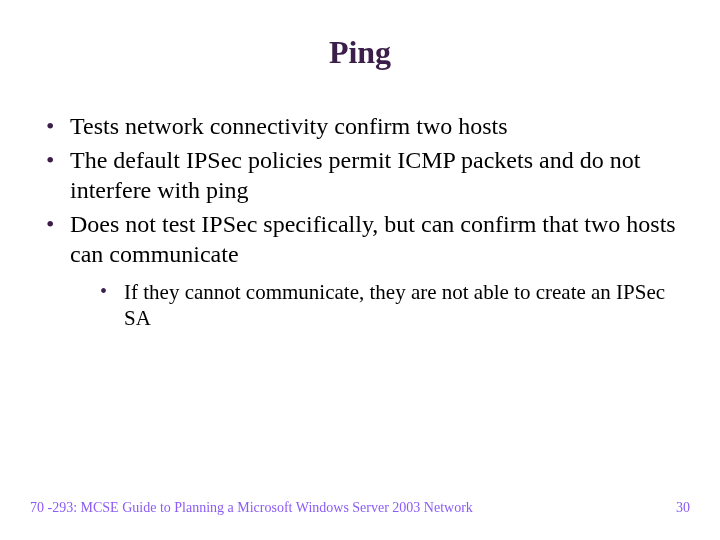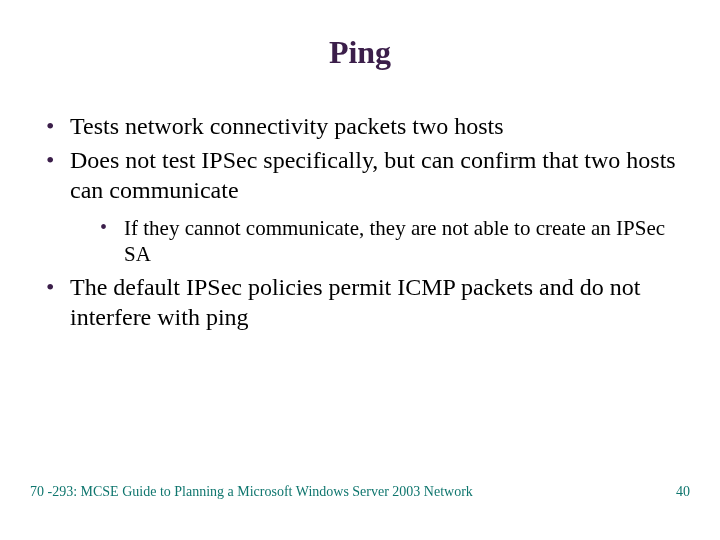--- a/index.html
+++ b/index.html
@@ -6,36 +6,36 @@
     html, body { width: 720px; height: 540px; background: #fff; font-family: "Times New Roman", Times, serif; color: #000; }
     .slide { position: relative; width: 720px; height: 540px; padding: 28px 40px 0 40px; }
     .title { text-align: center; font-size: 32px; font-weight: bold; color: #3b1e4a; margin-top: 6px; margin-bottom: 40px; }
     .content { font-size: 24px; line-height: 1.25; }
     .content ul { list-style: none; padding-left: 0; }
     .content > ul > li { position: relative; padding-left: 30px; margin-bottom: 4px; }
     .content > ul > li::before { content: "•"; position: absolute; left: 6px; top: 0; font-size: 24px; color: #3b1e4a; }
     .sublist { list-style: none; margin-top: 10px; }
     .sublist li { position: relative; padding-left: 30px; font-size: 21px; margin-left: 24px; }
     .sublist li::before { content: "•"; position: absolute; left: 6px; top: 0; font-size: 20px; color: #3b1e4a; }
-    .footer { position: absolute; bottom: 40px; left: 30px; right: 30px; display: flex; justify-content: space-between; font-size: 14px; color: #0f766e; }
+    .footer { position: absolute; bottom: 24px; left: 30px; right: 30px; display: flex; justify-content: space-between; font-size: 14px; color: #8b5cf6; }
   </style>
 </head>
 <body>
 
 <div class="slide">
   <h1 class="title">Ping</h1>
   <div class="content">
     <ul>
-      <li><span>Tests network connectivity packets two hosts</span></li>
+      <li><span>Tests network connectivity confirm two hosts</span></li>
+      <li><span>The default IPSec policies permit ICMP packets and do not interfere with ping</span></li>
       <li>
         <span>Does not test IPSec specifically, but can confirm that two hosts can communicate</span>
         <ul class="sublist">
           <li><span>If they cannot communicate, they are not able to create an IPSec SA</span></li>
         </ul>
       </li>
-      <li><span>The default IPSec policies permit ICMP packets and do not interfere with ping</span></li>
     </ul>
   </div>
   <div class="footer">
     <span>70 -293: MCSE Guide to Planning a Microsoft Windows Server 2003 Network</span>
-    <span>40</span>
+    <span>30</span>
   </div>
 </div>
 
 </body></html>

